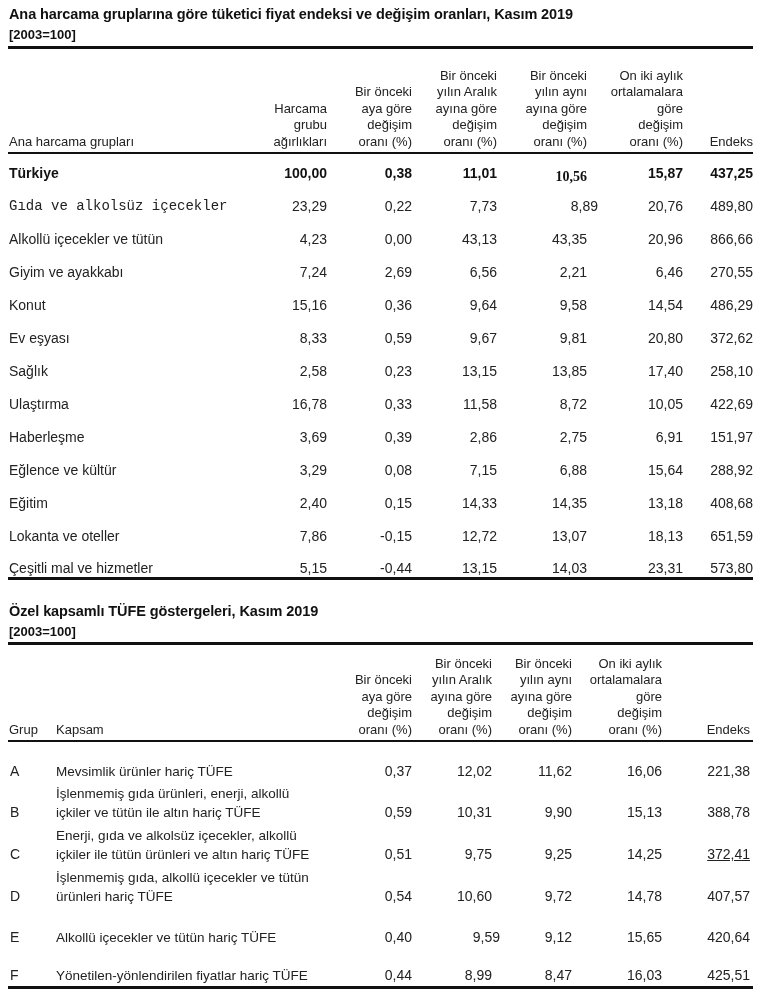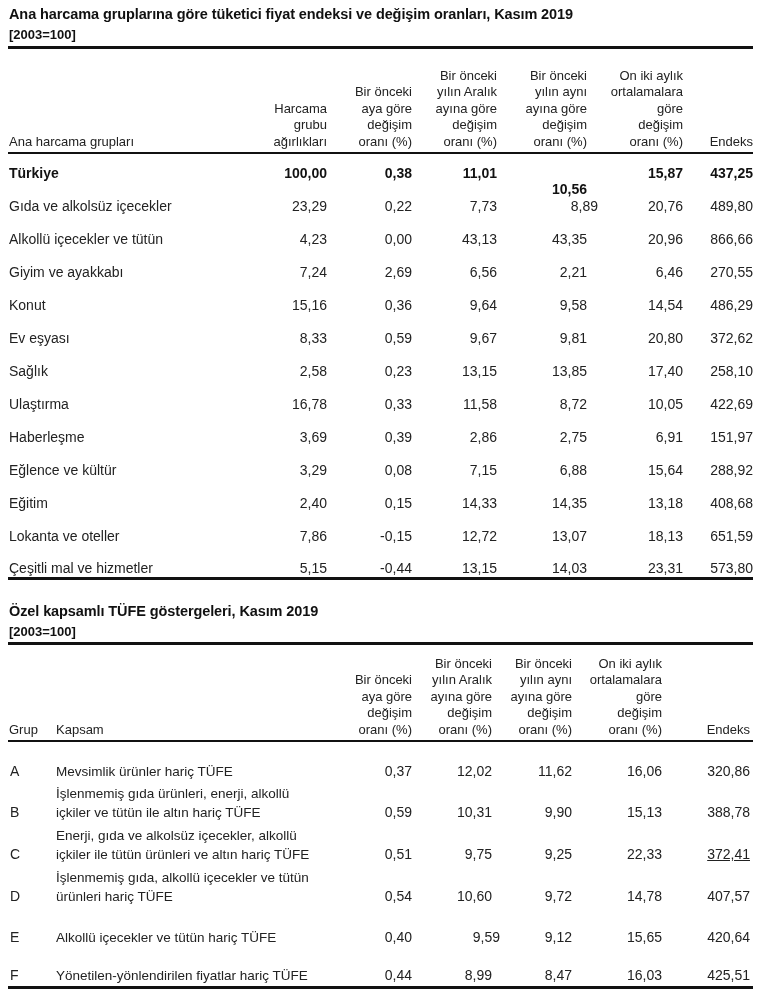--- a/index.html
+++ b/index.html
@@ -62,26 +62,26 @@
     <div class="hdr left" style="left:9px; top:133.5px;">Ana harcama grupları</div>
     <div class="hdr" style="right:17px; top:133.5px;">Endeks</div>
   </div>
 <div class="rule thin" style="left:8px; width:745px; top:152px;"></div>
 <div id="t1-body">
     <div style="position:absolute; left:0; top:165px; width:770px; height:20px;">
       <div class="cell bold" style="left:9px; top:0;">Türkiye</div>
       <div class="cell num bold" style="right:443px; top:0;">100,00</div>
       <div class="cell num bold" style="right:358px; top:0;">0,38</div>
       <div class="cell num bold" style="right:273px; top:0;">11,01</div>
-      <div class="cell num bold" style="right:183px; top:16px;">10,56</div>
+      <div class="cell num bold" style="right:183px; top:4px;font-family:Liberation Serif, serif;">10,56</div>
       <div class="cell num bold" style="right:87px; top:0;">15,87</div>
       <div class="cell num bold" style="right:17px; top:0;">437,25</div>
     </div>
     <div style="position:absolute; left:0; top:198px; width:770px; height:20px;">
-      <div class="cell" style="left:9px; top:0;">Gıda ve alkolsüz içecekler</div>
+      <div class="cell" style="left:9px; top:0;font-family:Liberation Mono, monospace;">Gıda ve alkolsüz içecekler</div>
       <div class="cell num" style="right:443px; top:0;">23,29</div>
       <div class="cell num" style="right:358px; top:0;">0,22</div>
       <div class="cell num" style="right:273px; top:0;">7,73</div>
       <div class="cell num" style="right:172px; top:0;">8,89</div>
       <div class="cell num" style="right:87px; top:0;">20,76</div>
       <div class="cell num" style="right:17px; top:0;">489,80</div>
     </div>
     <div style="position:absolute; left:0; top:231px; width:770px; height:20px;">
       <div class="cell" style="left:9px; top:0;">Alkollü içecekler ve tütün</div>
       <div class="cell num" style="right:443px; top:0;">4,23</div>
@@ -214,40 +214,40 @@
   </div>
 <div class="rule thin" style="left:8px; width:745px; top:740px;"></div>
 <div id="t2-body">
     <div style="position:absolute; left:0; top:0; width:770px;">
       <div class="cell" style="left:10px; top:763px;">A</div>
       <div class="kapsam" style="left:56px; top:762px;">Mevsimlik ürünler hariç TÜFE</div>
       <div class="cell num" style="right:358px; top:763px;">0,37</div>
       <div class="cell num" style="right:278px; top:763px;">12,02</div>
       <div class="cell num" style="right:198px; top:763px;">11,62</div>
       <div class="cell num" style="right:108px; top:763px;">16,06</div>
-      <div class="cell num" style="right:20px; top:763px;">320,86</div>
+      <div class="cell num" style="right:20px; top:763px;">221,38</div>
     </div>
     <div style="position:absolute; left:0; top:0; width:770px;">
       <div class="cell" style="left:10px; top:804px;">B</div>
       <div class="kapsam" style="left:56px; top:784px;">İşlenmemiş gıda ürünleri, enerji, alkollü</div>
       <div class="kapsam" style="left:56px; top:803px;">içkiler ve tütün ile altın hariç TÜFE</div>
       <div class="cell num" style="right:358px; top:804px;">0,59</div>
       <div class="cell num" style="right:278px; top:804px;">10,31</div>
       <div class="cell num" style="right:198px; top:804px;">9,90</div>
       <div class="cell num" style="right:108px; top:804px;">15,13</div>
       <div class="cell num" style="right:20px; top:804px;">388,78</div>
     </div>
     <div style="position:absolute; left:0; top:0; width:770px;">
       <div class="cell" style="left:10px; top:846px;">C</div>
       <div class="kapsam" style="left:56px; top:826px;">Enerji, gıda ve alkolsüz içecekler, alkollü</div>
       <div class="kapsam" style="left:56px; top:845px;">içkiler ile tütün ürünleri ve altın hariç TÜFE</div>
       <div class="cell num" style="right:358px; top:846px;">0,51</div>
       <div class="cell num" style="right:278px; top:846px;">9,75</div>
       <div class="cell num" style="right:198px; top:846px;">9,25</div>
-      <div class="cell num" style="right:108px; top:846px;">22,33</div>
+      <div class="cell num" style="right:108px; top:846px;">14,25</div>
       <div class="cell num" style="right:20px; top:846px;text-decoration:underline;">372,41</div>
     </div>
     <div style="position:absolute; left:0; top:0; width:770px;">
       <div class="cell" style="left:10px; top:888px;">D</div>
       <div class="kapsam" style="left:56px; top:868px;">İşlenmemiş gıda, alkollü içecekler ve tütün</div>
       <div class="kapsam" style="left:56px; top:887px;">ürünleri hariç TÜFE</div>
       <div class="cell num" style="right:358px; top:888px;">0,54</div>
       <div class="cell num" style="right:278px; top:888px;">10,60</div>
       <div class="cell num" style="right:198px; top:888px;">9,72</div>
       <div class="cell num" style="right:108px; top:888px;">14,78</div>

